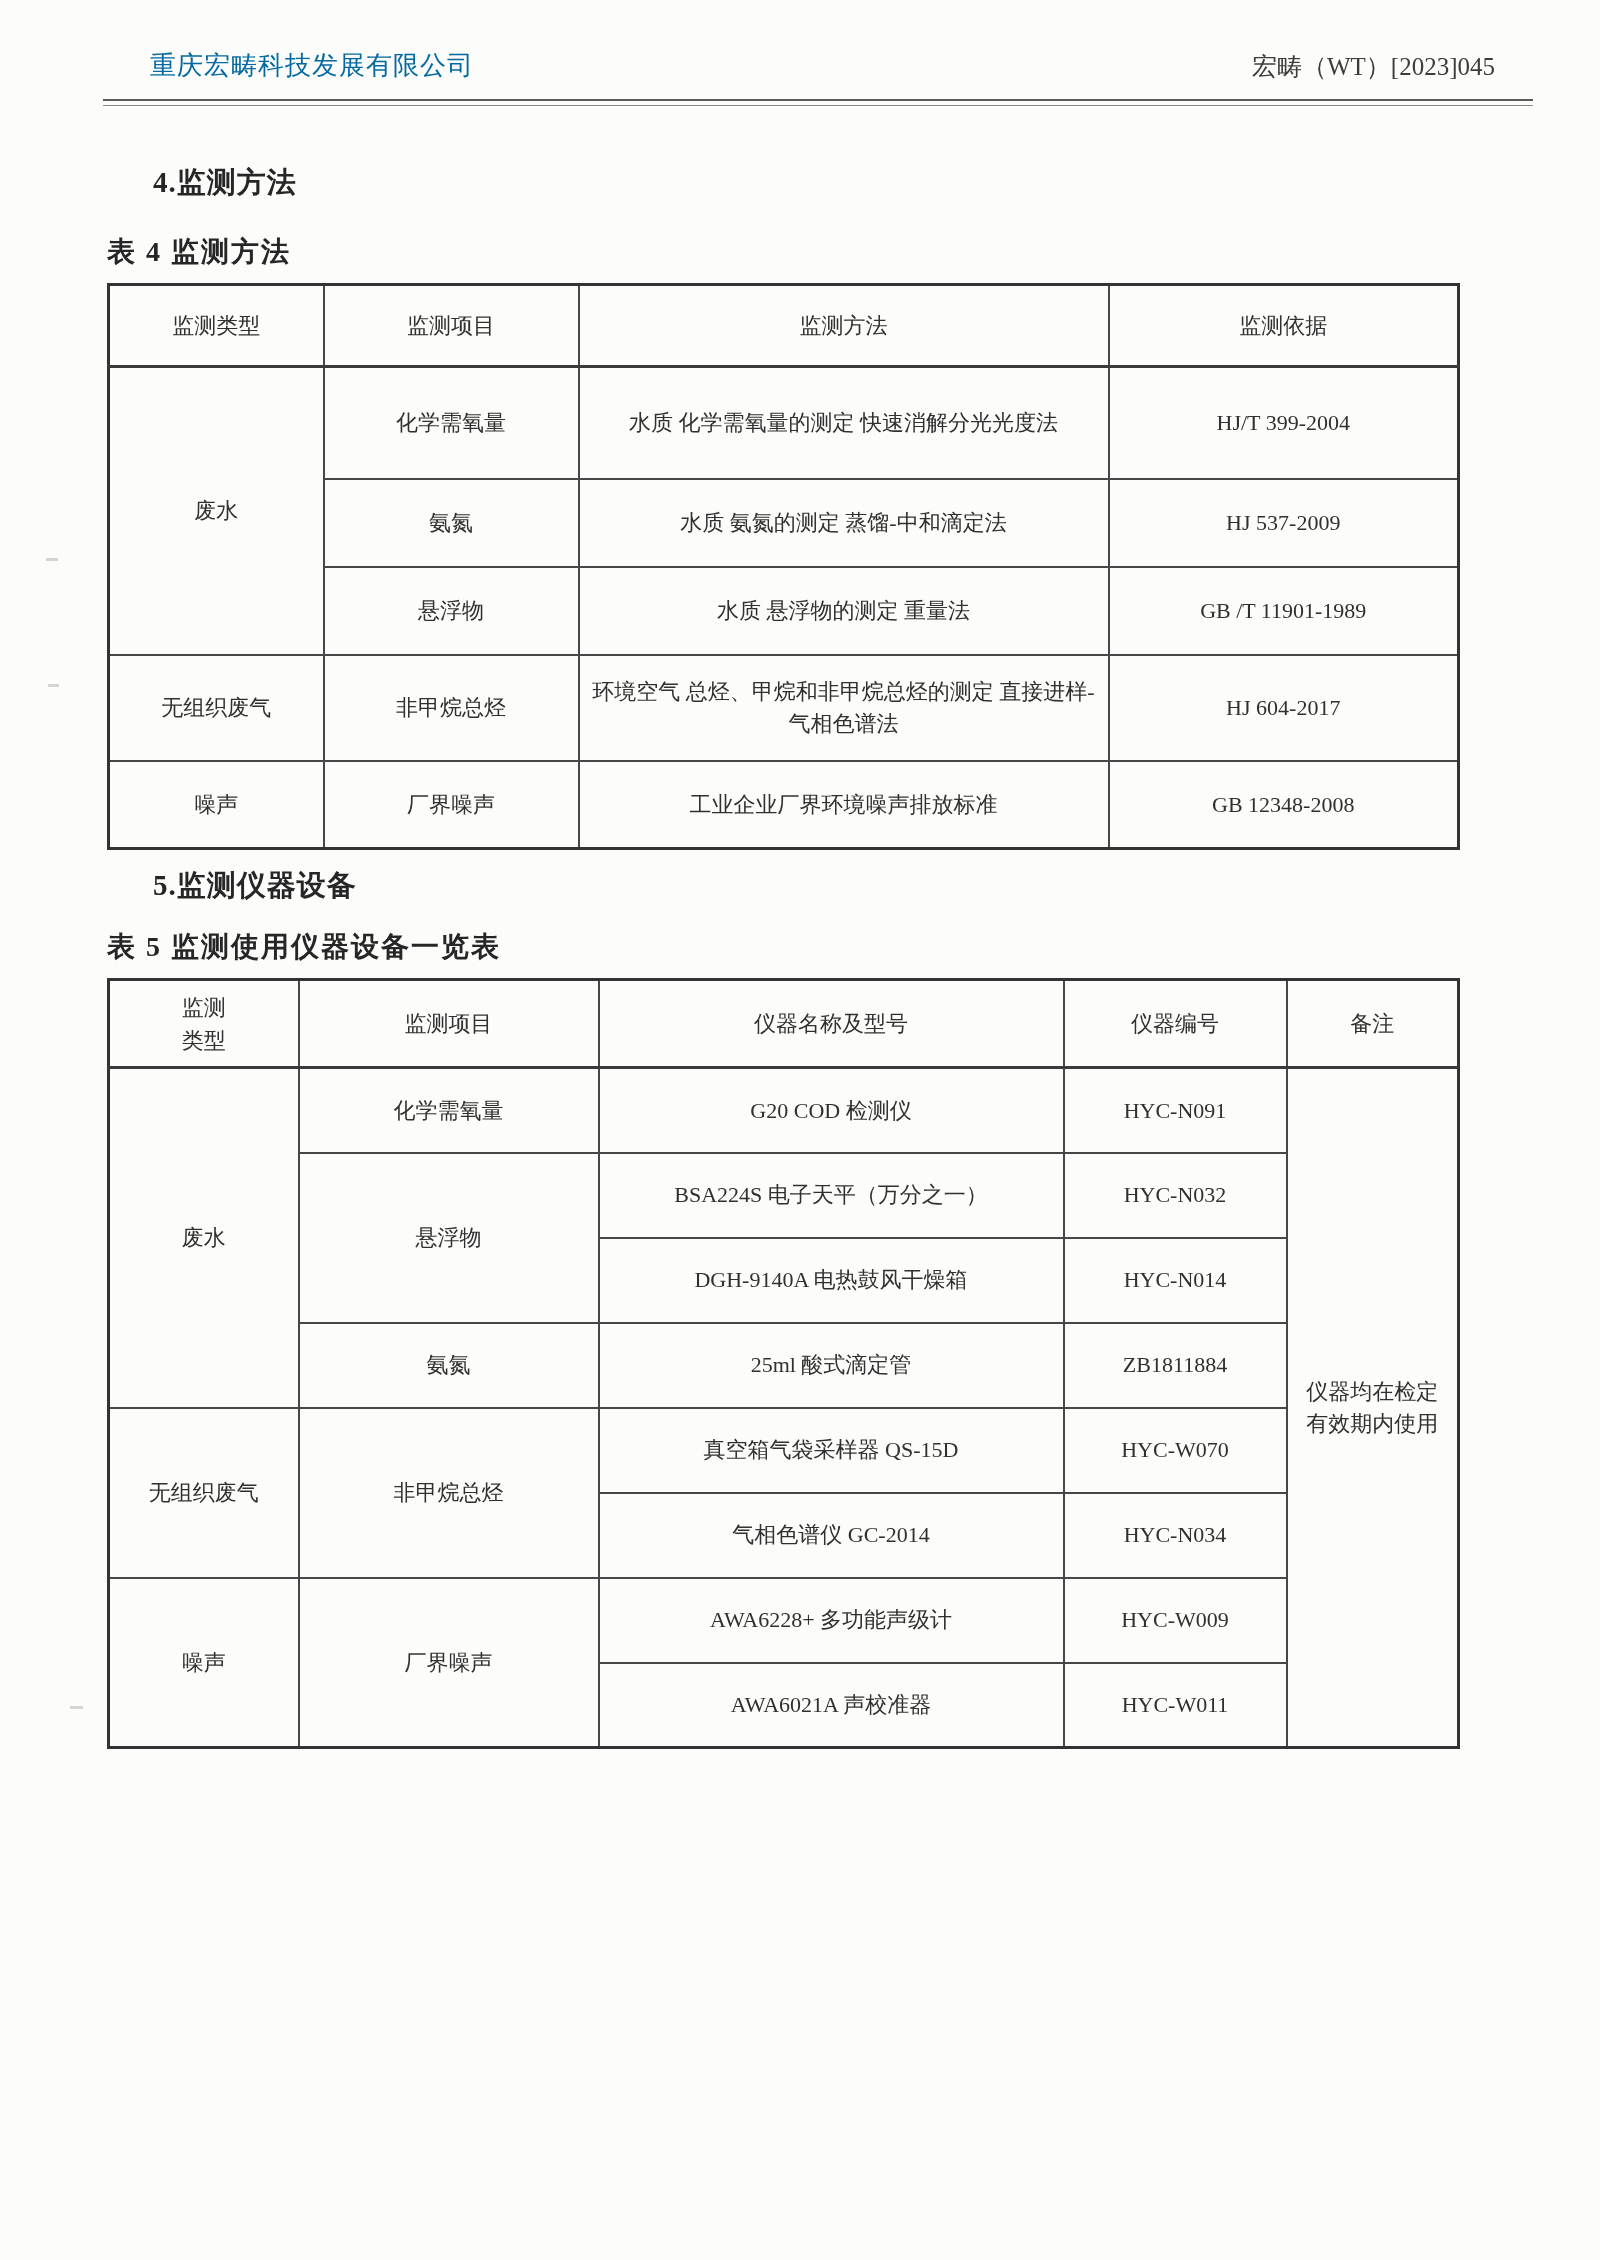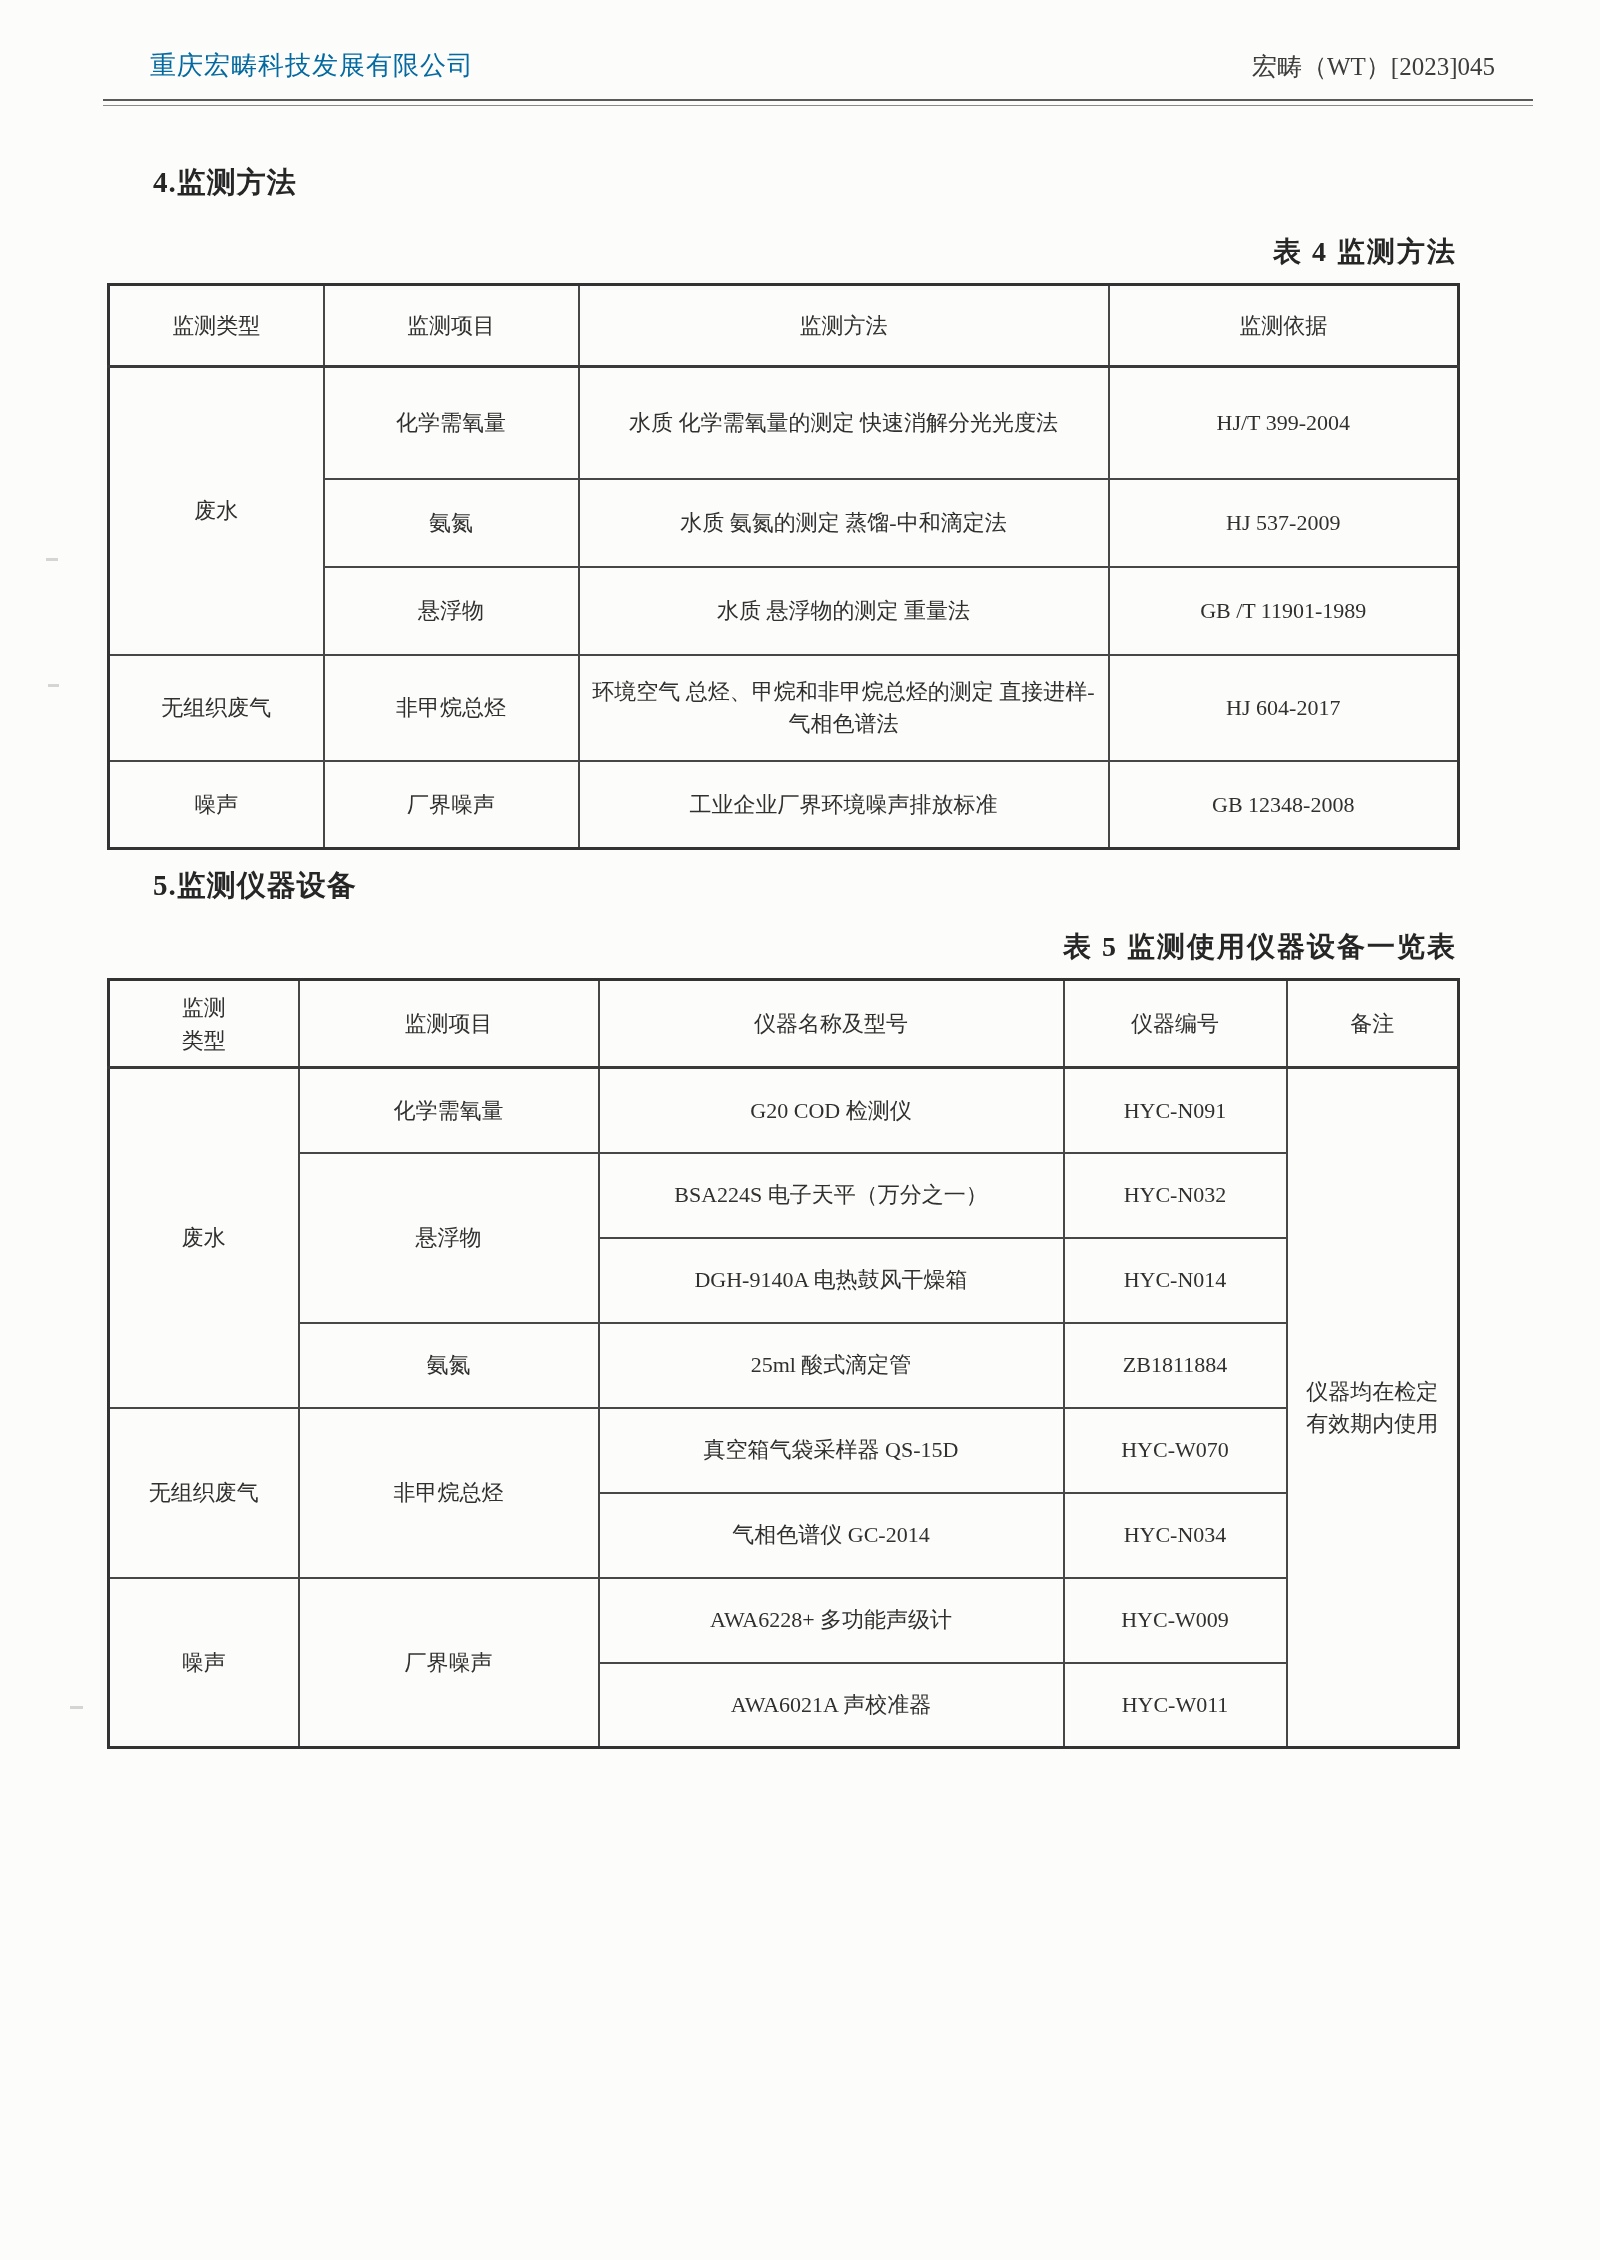--- a/index.html
+++ b/index.html
@@ -26,21 +26,21 @@
     border-top:2px solid #5a5a5a; border-bottom:1px solid #8a8a8a;
   }
   
   .sec-heading {
     position:absolute; left:105px;
     font-size:29px; font-weight:bold; color:#262626; letter-spacing:1px;margin-left:48px;
   }
   .sec4 { top:163px; }
   .sec5 { top:866px; }
   .tbl-title {
-    position:absolute; left:107px; width:1350px; text-align:right;
+    position:absolute; left:107px; width:1350px; text-align:left;
     font-size:28px; font-weight:bold; color:#262626; letter-spacing:2px;
   }
   .t4-title { top:233px; }
   .t5-title { top:928px; }
   
   table.doc {
     position:absolute; left:107px;
     border-collapse:collapse; table-layout:fixed;
     border:3px solid #333333;
     background:transparent;

